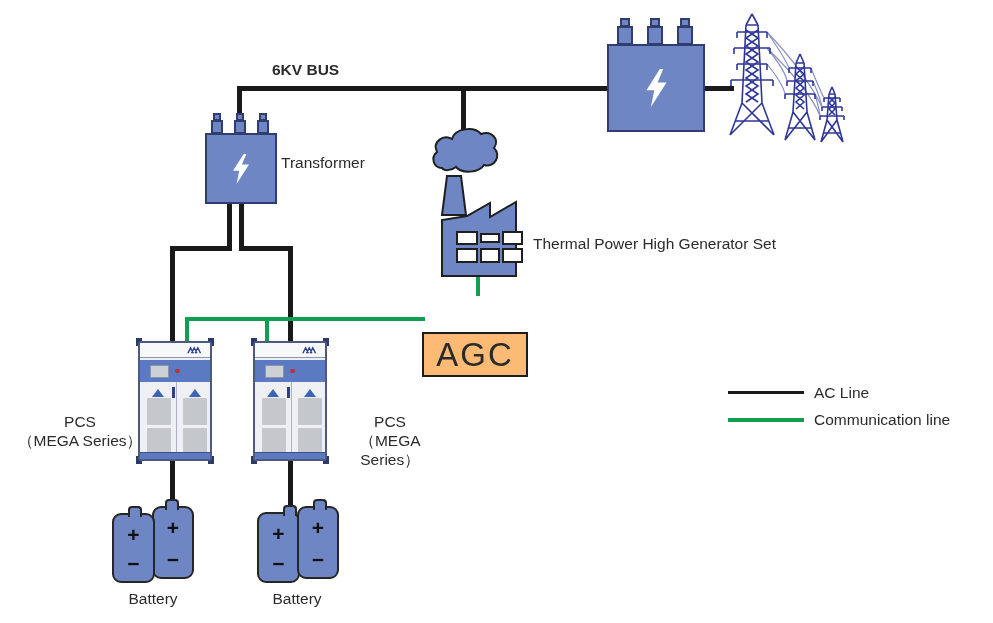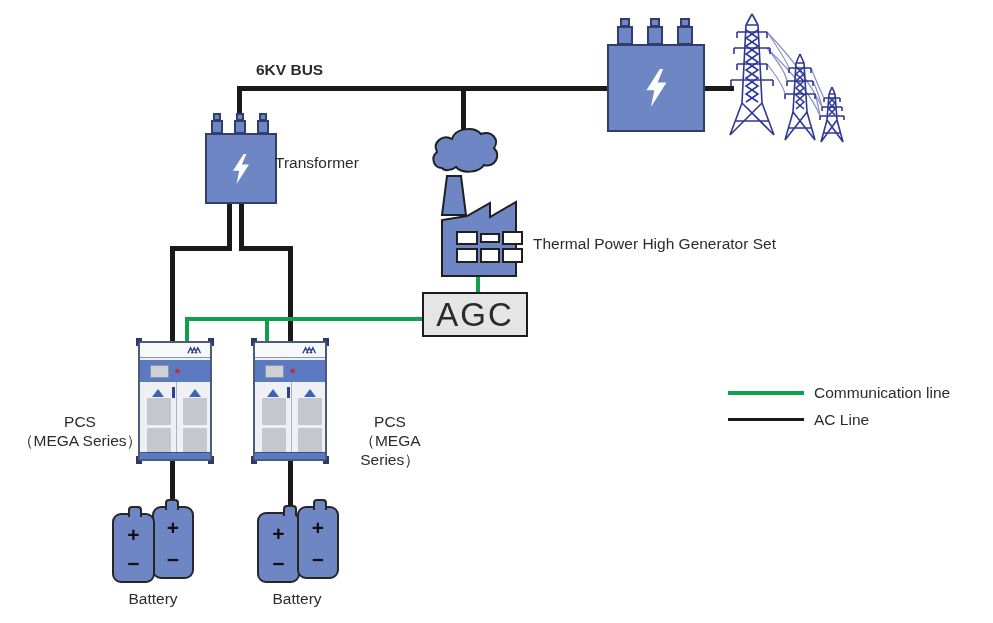--- a/index.html
+++ b/index.html
@@ -7,23 +7,23 @@
   body { font-family:"Liberation Sans","DejaVu Sans",sans-serif; color:#2b2b2b; }
   #canvas { position:relative; width:993px; height:623px; background:#ffffff; overflow:hidden; }
 
   
   .ac   { position:absolute; background:#1a1a1a; z-index:1; }
   .comm { position:absolute; background:#0f9f4e; z-index:1; }
 
   
   .bluebox { position:absolute; background:#6e86c4; border:2px solid #303d6e; z-index:3;
              display:flex; align-items:center; justify-content:center; }
-  .agc { position:absolute; background:#e5e5e5; border:2.5px solid #1c1c1c; z-index:3;
+  .agc { position:absolute; background:#fdba74; border:2.5px solid #1c1c1c; z-index:3;
          display:flex; align-items:center; justify-content:center;
-         font-size:33px; letter-spacing:2px; color:#2b2b2b; }
+         font-size:33px; letter-spacing:2px; color:#2b2b2b;margin-top:40px; }
 
   
   .bushing { position:absolute; background:#6e86c4; border:2px solid #303d6e; z-index:3; }
   .bushing::before { content:""; position:absolute; box-sizing:border-box; background:#6e86c4; border:2px solid #303d6e; }
   .bushing.small { width:12px; height:14px; }
   .bushing.small::before { left:0; top:-9px; width:8px; height:8px; }
   .bushing.big { width:16px; height:19px; }
   .bushing.big::before { left:1px; top:-10px; width:10px; height:9px; }
 
   
@@ -88,21 +88,21 @@
   <div class="comm" style="left:476px;top:274px;width:4px;height:22px"></div>
 
   <div class="bushing small" style="left:211px;top:120px"></div>
   <div class="bushing small" style="left:234px;top:120px"></div>
   <div class="bushing small" style="left:257px;top:120px"></div>
   <div class="bluebox" style="left:205px;top:133px;width:72px;height:71px">
     <svg class="bolt" width="22" height="32" viewBox="0 0 24 36">
       <polygon points="15,1 3,20 10,20 7,35 21,13 13,13 18,1" fill="#ffffff"></polygon>
     </svg>
   </div>
-  <div class="lbl" style="left:275px;top:154px">Transformer</div>
+  <div class="lbl" style="left:281px;top:154px">Transformer</div>
 
   <div class="bushing big" style="left:617px;top:26px"></div>
   <div class="bushing big" style="left:647px;top:26px"></div>
   <div class="bushing big" style="left:677px;top:26px"></div>
   <div class="bluebox" style="left:607px;top:44px;width:98px;height:88px">
     <svg class="bolt" width="27" height="40" viewBox="0 0 24 36">
       <polygon points="15,1 3,20 10,20 7,35 21,13 13,13 18,1" fill="#ffffff"></polygon>
     </svg>
   </div>
 
@@ -250,26 +250,26 @@
   </div>
   <div class="bat" style="left:297px;top:506px;width:42px;height:73px">
     <div class="nub" style="left:14px"></div>
     <span class="plus">+</span>
     <span class="minus">−</span>
   </div>
 
   <div class="lbl c" style="left:113px;top:589px;width:80px">Battery</div>
   <div class="lbl c" style="left:257px;top:589px;width:80px">Battery</div>
 
-  <div class="lbl bold" style="left:256px;top:61px">6KV BUS</div>
+  <div class="lbl bold" style="left:272px;top:61px">6KV BUS</div>
 
   <div class="legend">
+    <div class="lrow">
+      <span class="lline ac-s"></span>
+      <span class="ltext">AC Line</span>
+    </div>
     <div class="lrow">
       <span class="lline comm-s"></span>
       <span class="ltext">Communication line</span>
     </div>
-    <div class="lrow">
-      <span class="lline ac-s"></span>
-      <span class="ltext">AC Line</span>
-    </div>
   </div>
 
 </div>
 
 </body></html>

